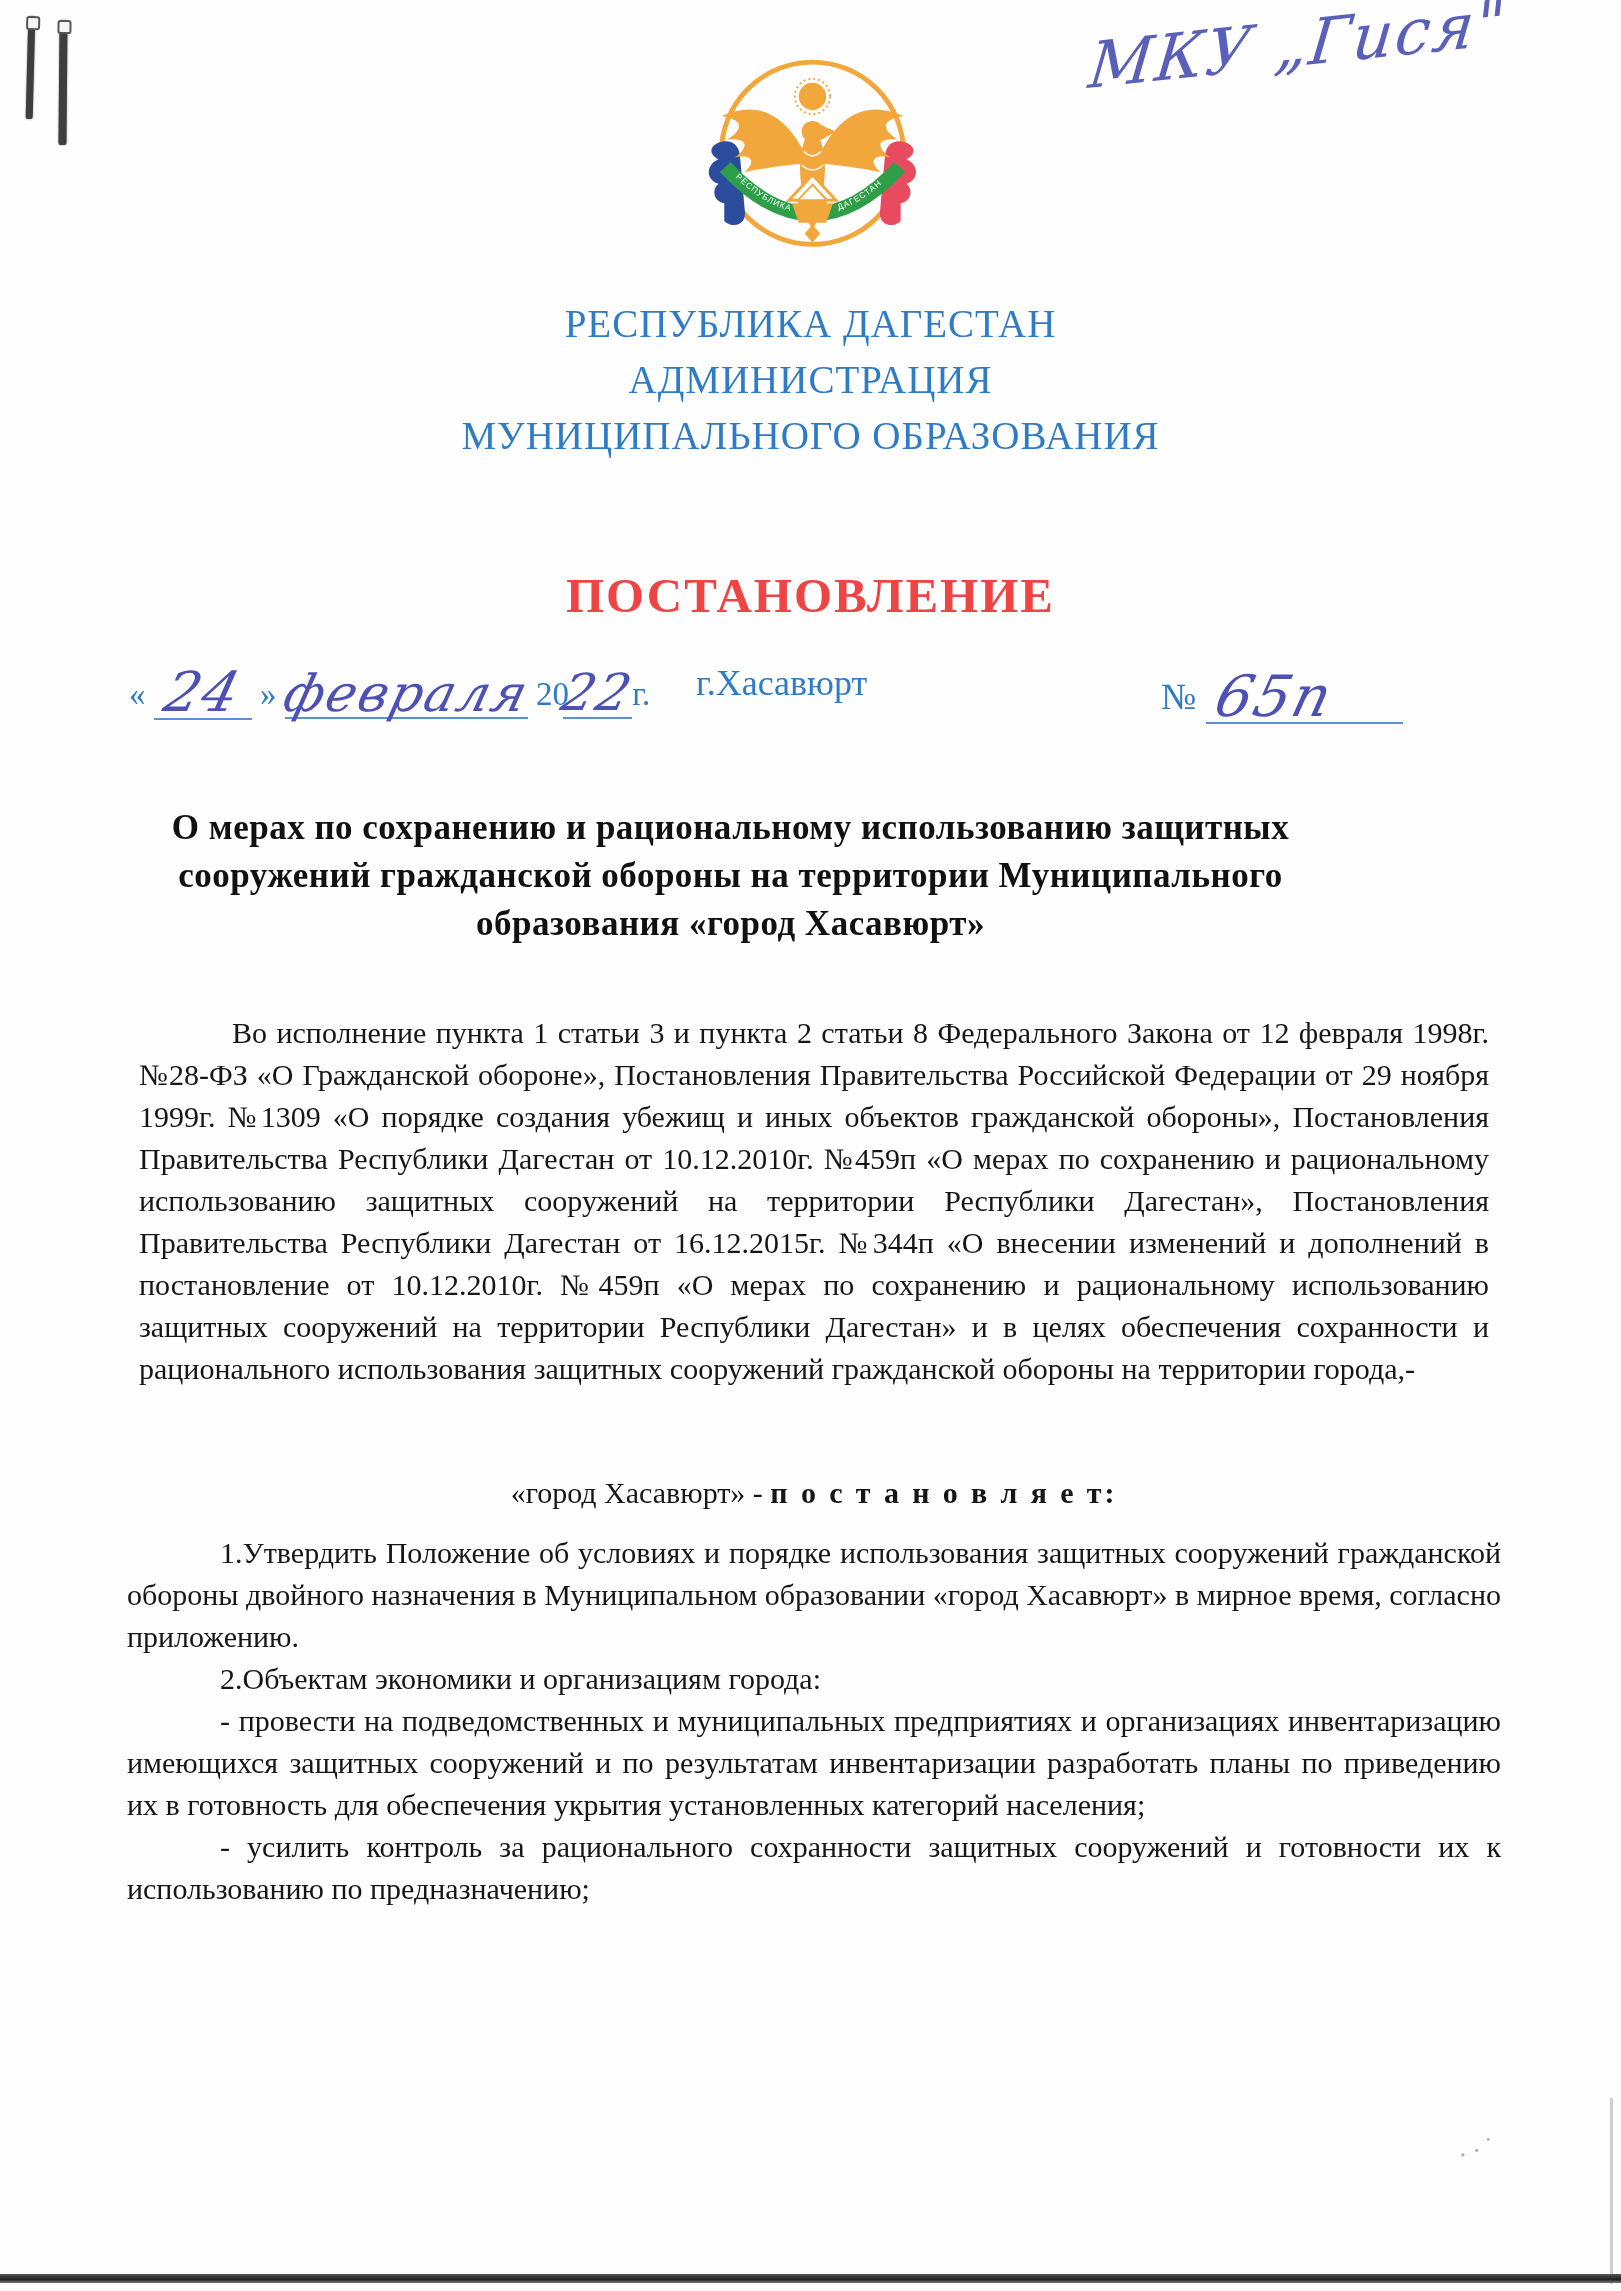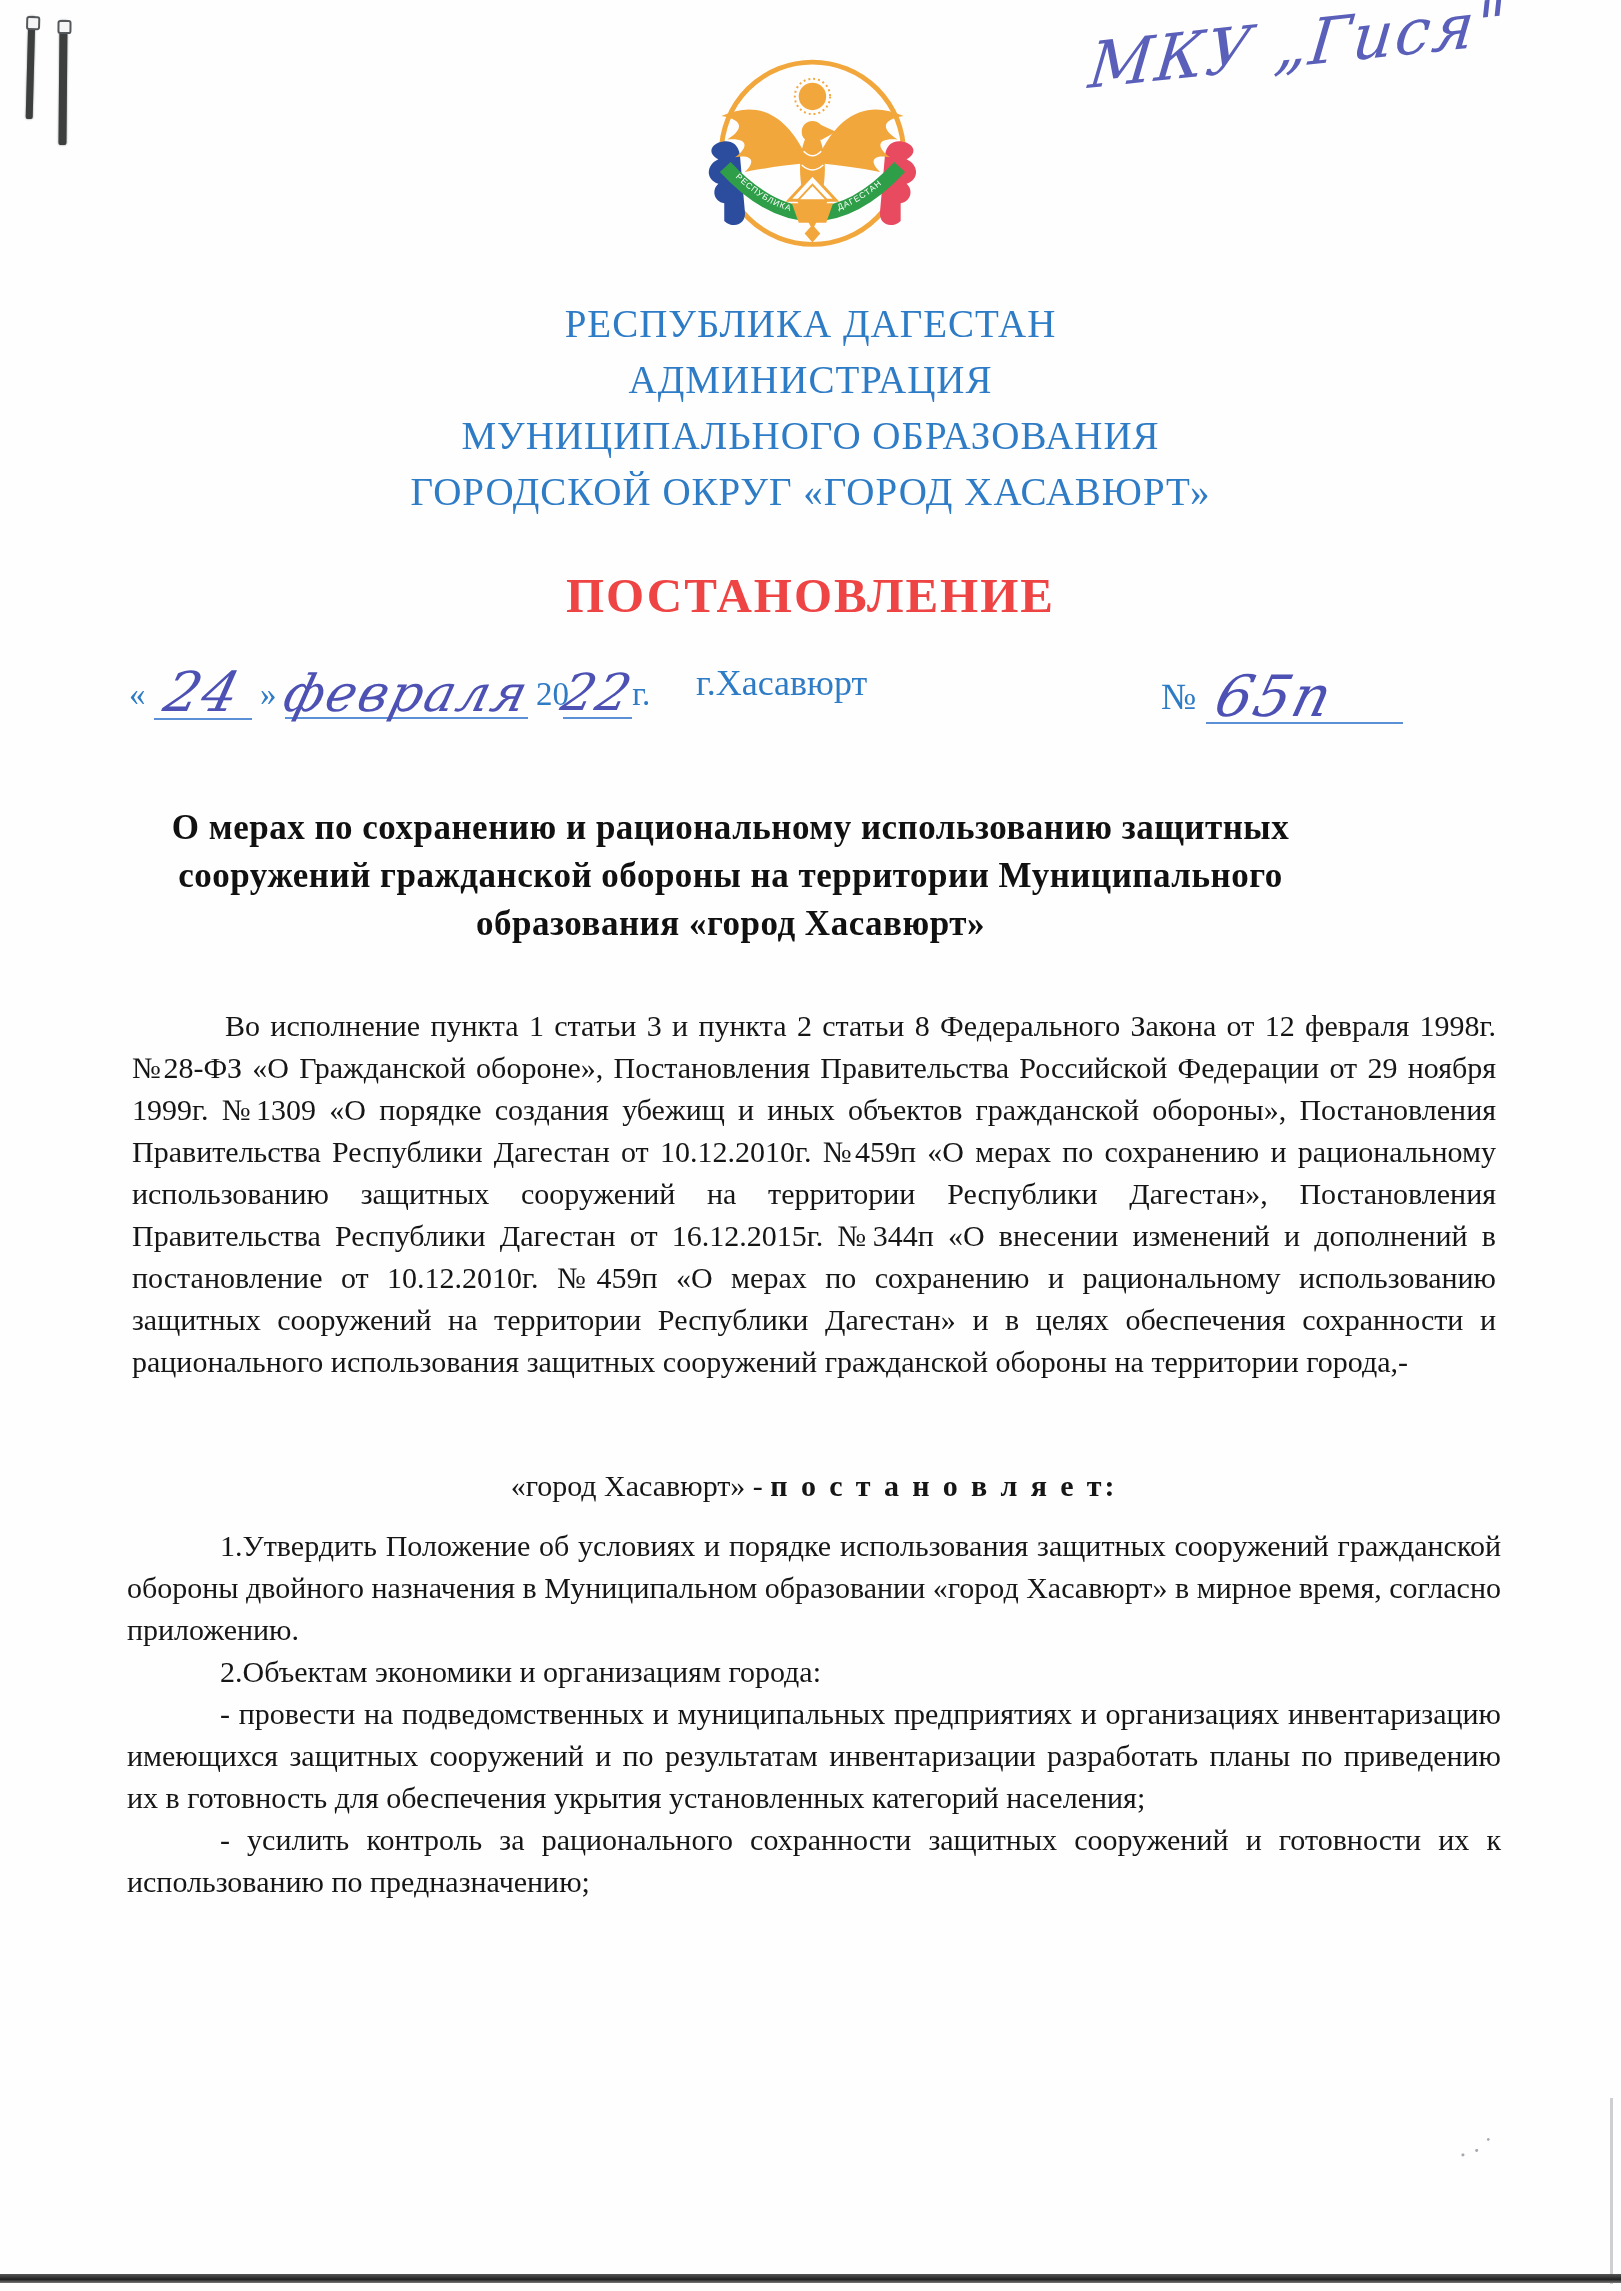--- a/index.html
+++ b/index.html
@@ -75,21 +75,21 @@
     text-align:center;color:#111;
     font-weight:bold;font-size:35px;line-height:48px;letter-spacing:0.5px;
   }
 
   
   .body-col{
     position:absolute;left:127px;top:1000px;width:1374px;
     font-size:30px;line-height:42px;color:#161616;
   }
   .para{
-    text-align:justify;text-indent:93px;margin:5px;
+    text-align:justify;text-indent:93px;margin:12px;
   }
   .resolution{
     text-align:center;margin:29px 0 0 0;line-height:49px;text-indent:0;
   }
   .resolution .bold{font-weight:bold;letter-spacing:2.9px;}
   .items{margin-top:15px;}
   .items .para{margin:0;}
 
   
   .bottom-edge{position:absolute;left:0;top:2274px;width:1621px;height:8.8px;background:linear-gradient(#555,#222 60%,#777);}
@@ -138,21 +138,20 @@
     <path d="M103,150 L127,124 L151,150 Z" fill="#ffffff" stroke="#f2a73d" stroke-width="3"></path>
     <path d="M112,150 L127,134 L142,150 Z" fill="#ffffff" stroke="#f2a73d" stroke-width="2"></path>
     <path d="M106,153 L148,153 L141,173 L113,173 Z" fill="#f2a73d"></path>
     <path d="M127,175 L135,184 L127,193 L119,184 Z" fill="#f2a73d"></path>
   </svg>
 
   <div class="letterhead">
     <div>РЕСПУБЛИКА ДАГЕСТАН</div>
     <div>АДМИНИСТРАЦИЯ</div>
     <div>МУНИЦИПАЛЬНОГО ОБРАЗОВАНИЯ</div>
-    <div>ГОРОДСКОЙ ОКРУГ «ГОРОД ХАСАВЮРТ»</div>
   </div>
 
   <div class="doc-title">ПОСТАНОВЛЕНИЕ</div>
 
   <div class="date-row">
     <div class="date-left">
       <span class="printed">«</span>
       <span class="u day"><span class="hw day">24</span></span>
       <span class="printed">»</span>
       <span class="u month"><span class="hw month">февраля</span></span>

